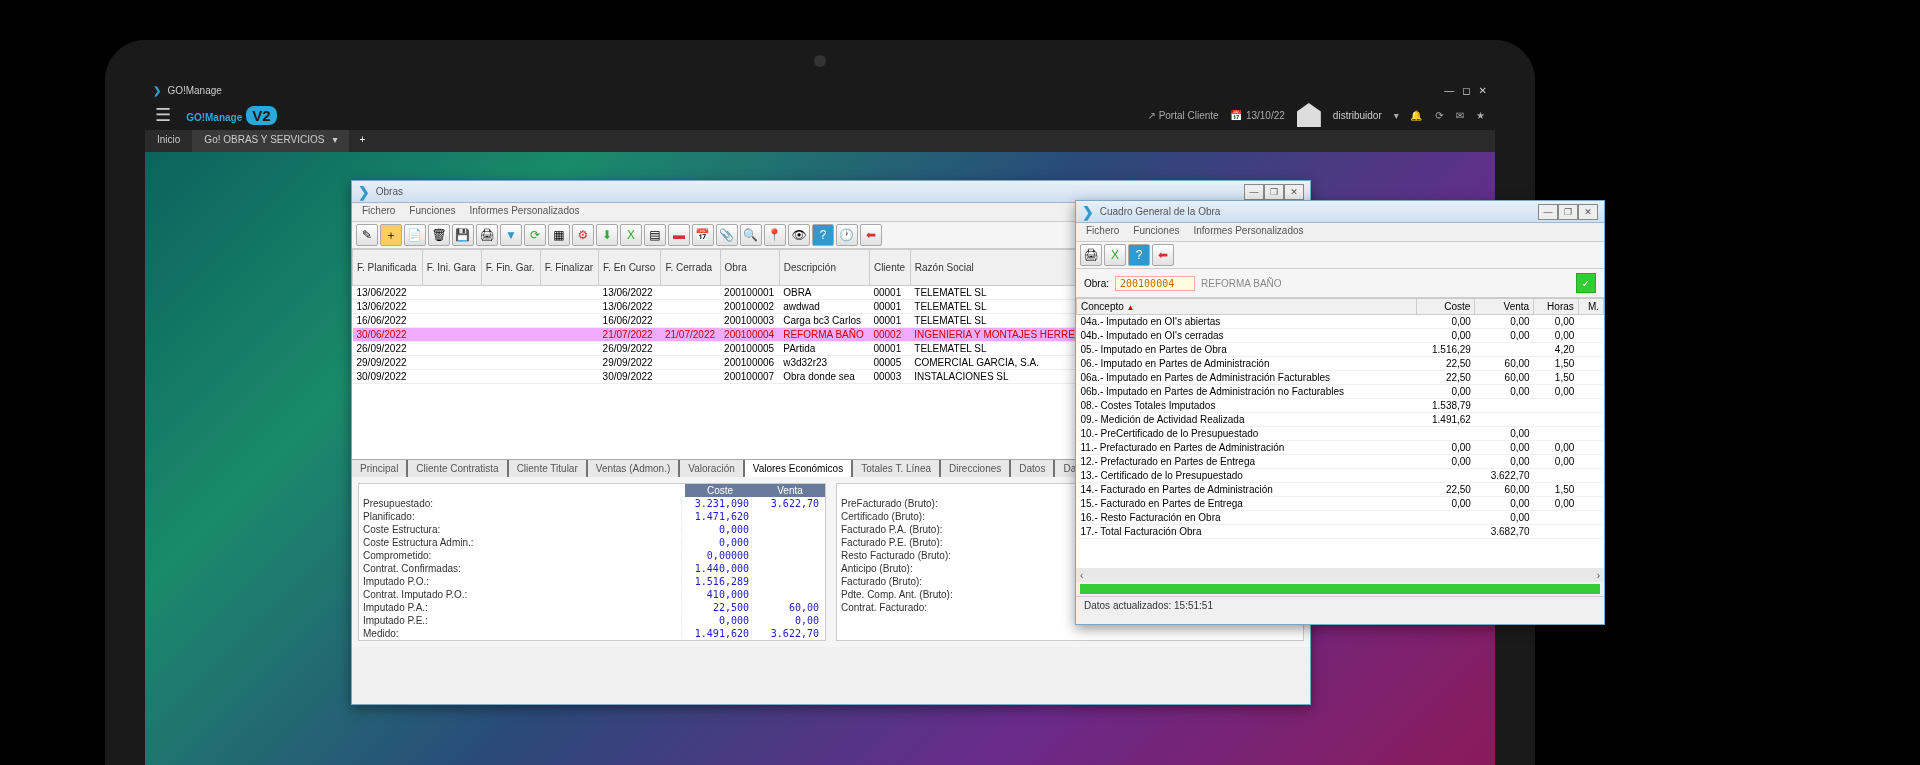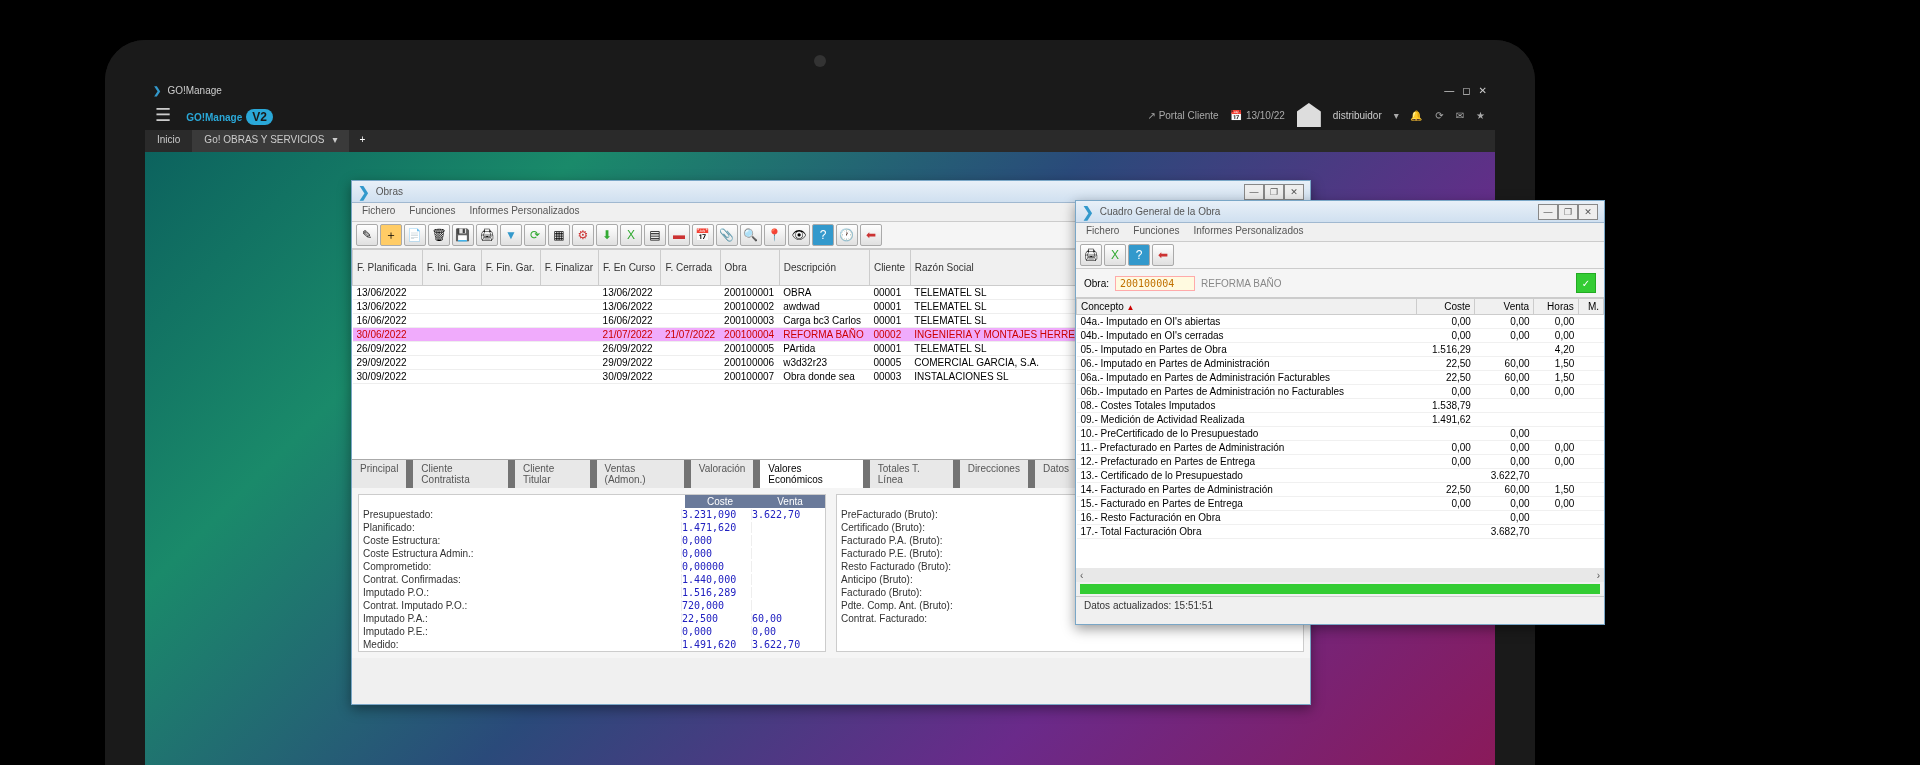--- a/index.html
+++ b/index.html
@@ -8,21 +8,21 @@
 .camera{position:absolute;left:50%;top:-25px;transform:translateX(-50%);width:12px;height:12px;background:#333;border-radius:50%}
 .screen{position:absolute;left:0;top:0;right:0;bottom:0;overflow:hidden}
 .wallpaper{position:absolute;inset:0;background:linear-gradient(135deg,#0a5c5c 0%,#1a8a6a 25%,#2a4a7a 50%,#6a2a8a 75%,#8a1a5a 100%)}
 .titlebar{position:absolute;top:0;left:0;right:0;height:20px;background:#1a1a1a;color:#ccc;display:flex;align-items:center;padding:0 8px;font-size:11px}
 .titlebar .chev{color:#39c;margin-right:6px;font-weight:bold}
 .titlebar-right{margin-left:auto;display:flex;gap:8px}
 .titlebar-right span{cursor:pointer}
 .appbar{position:absolute;top:20px;left:0;right:0;height:30px;background:#1a1a1a;display:flex;align-items:center;padding:0 10px;color:#ccc}
 .hamburger{color:#ccc;font-size:18px;margin-right:15px;cursor:pointer}
 .logo{color:#2aa8d8;font-size:18px;font-weight:600}
-.logo .v2{font-size:12px;background:#2aa8d8;color:#1a1a1a;border-radius:8px;padding:1px 6px;margin-left:4px}
+.logo .v2{font-size:15px;background:#2aa8d8;color:#1a1a1a;border-radius:8px;padding:1px 6px;margin-left:4px}
 .appbar-right{margin-left:auto;display:flex;align-items:center;gap:12px;font-size:11px}
 .appbar-right .icon{color:#aaa;cursor:pointer}
 .user-avatar{width:24px;height:24px;background:#ddd;clip-path:polygon(50% 0,100% 35%,100% 100%,0 100%,0 35%)}
 .tabbar{position:absolute;top:50px;left:0;right:0;height:22px;background:#2a2a2a;display:flex;align-items:stretch;color:#ccc;font-size:11px}
 .tab-home{padding:4px 12px;cursor:pointer}
 .tab-active{background:#3a3a3a;padding:4px 12px;display:flex;align-items:flex-start;gap:8px;cursor:pointer}
 .tab-add{padding:4px 10px;cursor:pointer;color:#fff}
 .window{position:absolute;background:#f0f0f0;border:1px solid #7aa7c7;box-shadow:0 4px 12px rgba(0,0,0,0.4)}
 .win-obras{left:206px;top:100px;width:960px;height:525px}
 .win-cuadro{left:935px;top:135px;width:530px;height:425px}
@@ -33,30 +33,30 @@
 .win-menu{height:18px;display:flex;gap:14px;padding:2px 10px;color:#555;font-size:11px}
 .win-menu span{cursor:pointer}
 .toolbar{height:28px;border-top:1px solid #ccc;border-bottom:1px solid #ccc;background:#f5f5f5;display:flex;align-items:center;padding:0 4px;gap:2px}
 .tbtn{width:22px;height:22px;border:1px solid #aaa;background:linear-gradient(#fff,#e0e0e0);display:inline-flex;align-items:center;justify-content:center;font-size:12px;cursor:pointer;border-radius:2px}
 .grid{background:#fff;overflow:auto}
 .grid table{width:100%;border-collapse:collapse;font-size:10px}
 .grid th{background:#f0f0f0;border:1px solid #ccc;padding:12px 4px;font-weight:normal;color:#333;text-align:left;white-space:nowrap}
 .grid td{border-bottom:1px solid #eee;padding:1px 4px;white-space:nowrap}
 .grid tr.sel td{background:#f0abfc;color:#c00}
 .tabs2{display:flex;background:#e8e8e8;border-top:1px solid #aaa;font-size:10px}
-.tabs2 span{padding:3px 8px;border-right:7px solid #737373;cursor:pointer;color:#555}
+.tabs2 span{padding:3px 8px;border-right:2px solid #737373;cursor:pointer;color:#555}
 .tabs2 span.active{background:#fff;color:#000}
 .econ{display:flex;padding:6px;gap:10px;background:#f5f5f5}
 .econ-col{flex:1;border:1px solid #ccc;background:#fff}
 .econ-head{display:flex;font-size:10px}
 .econ-head .sp{flex:1}
 .econ-head .h{width:70px;background:#6a7a9a;color:#fff;text-align:center;padding:1px 0}
 .econ-row{display:flex;padding:1px 4px;font-size:10px}
 .econ-row .lbl{flex:1;color:#333;padding-right:6px}
-.econ-row .val{width:70px;text-align:left;font-family:monospace;color:#2020c0;border-left:1px solid #eee;padding-right:2px}
+.econ-row .val{width:70px;text-align:right;font-family:monospace;color:#2020c0;border-left:1px solid #eee;padding-right:2px}
 .obra-bar{padding:4px 8px;display:flex;align-items:center;gap:6px;background:#f5f5f5;border-bottom:1px solid #ccc}
 .obra-bar input{border:1px solid #faa;background:#fffae0;width:80px;padding:1px 4px;font-family:monospace;color:#c07000}
 .obra-bar .desc{color:#888}
 .obra-bar .chk{margin-left:auto;width:20px;height:20px;background:#3c3;border:1px solid #2a2;display:flex;align-items:center;justify-content:center;color:#fff;cursor:pointer}
 .cuadro-grid{background:#fff;overflow:auto;height:270px}
 .cuadro-grid table{width:100%;border-collapse:collapse;font-size:10px}
 .cuadro-grid th{background:#f0f0f0;border:1px solid #ccc;padding:2px 4px;text-align:left;font-weight:normal}
 .cuadro-grid th.r{text-align:right}
 .cuadro-grid td{padding:1px 4px;border-bottom:1px solid #f0f0f0}
 .cuadro-grid td.r{text-align:right}
@@ -328,21 +328,21 @@
                 <div class="val">1.440,000</div>
                 <div class="val"></div>
               </div>
               <div class="econ-row">
                 <div class="lbl">Imputado P.O.:</div>
                 <div class="val">1.516,289</div>
                 <div class="val"></div>
               </div>
               <div class="econ-row">
                 <div class="lbl">Contrat. Imputado P.O.:</div>
-                <div class="val">720,000</div>
+                <div class="val">410,000</div>
                 <div class="val"></div>
               </div>
               <div class="econ-row">
                 <div class="lbl">Imputado P.A.:</div>
                 <div class="val">22,500</div>
                 <div class="val">60,00</div>
               </div>
               <div class="econ-row">
                 <div class="lbl">Imputado P.E.:</div>
                 <div class="val">0,000</div>

